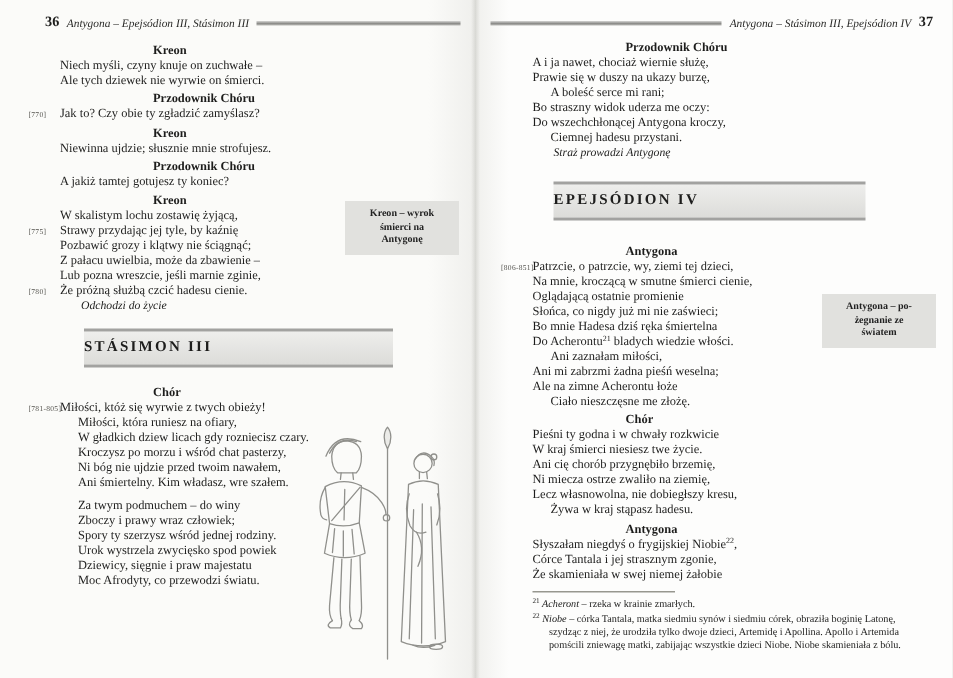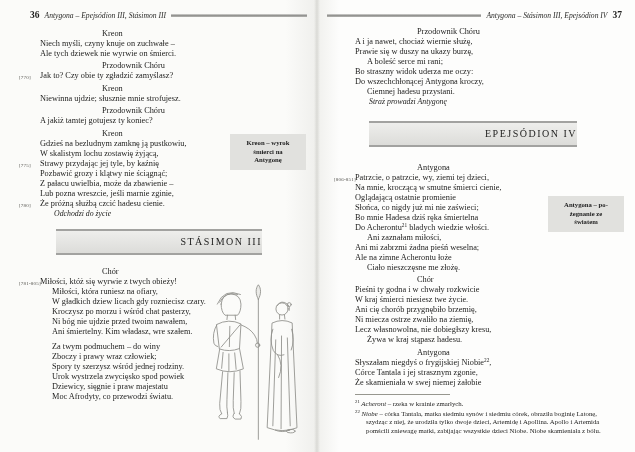--- a/index.html
+++ b/index.html
@@ -19,32 +19,32 @@
   .rh-right { left:10px; right:13px; }
   .pageno { font-weight:bold; font-size:9.5px; }
   .header-title { font-style:italic; font-size:7.6px; white-space:nowrap; color:#2a2a28; }
   .header-rule { flex:1; height:3px; margin-top:1px;
     background:linear-gradient(to bottom,#d6d6d4 0%,#8d8d8a 55%,#b9b9b6 100%); }
 
   .text-col { position:absolute; font-size:8.3px; line-height:10px; }
   .col-left  { top:26px; left:40px; width:236px; }
   .col-right { top:24px; left:38px; width:212px; }
 
-  .speaker { font-weight:normal; margin:2.5px 0 0 22px; white-space:nowrap;padding-left:40px; }
+  .speaker { font-weight:bold; margin:2.5px 0 0 22px; white-space:nowrap;padding-left:40px; }
   .vline { position:relative; white-space:nowrap; }
   .vline.ind1 { padding-left:12px; }
   .vline.gap { margin-top:5px; }
   .lineno { position:absolute; left:-21px; top:2.2px; font-size:5px; color:#55544f; letter-spacing:.2px; }
   .stage { font-style:italic; font-size:7.8px; margin-left:14px; white-space:nowrap; }
   sup.fnref { font-size:5.3px; line-height:0; vertical-align:3px; }
 
-  .section-box { margin:10px 0 12px 16px; width:206px; text-align:right; padding:6.5px 0 5.5px;
+  .section-box { margin:10px 0 12px 16px; width:206px; text-align:left; padding:6.5px 0 5.5px;
     background:linear-gradient(to bottom,#eeeeec,#dcdcd9);
     border-top:2px solid #a2a2a0; border-bottom:2px solid #a2a2a0;
-    font-weight:normal; font-size:10px; letter-spacing:1.5px; }
+    font-weight:bold; font-size:10px; letter-spacing:1.5px; }
   .col-right .section-box { margin:14px 0 16px 14px; width:208px; }
 
   .margin-note { position:absolute; width:76px; background:#e1e1de; padding:5px 2px;
     font-weight:bold; font-size:6.7px; line-height:8.6px; text-align:center;
     white-space:pre-line; color:#222; }
   .note-left  { left:230px; top:134px; }
   .note-right { left:231px; top:196px; }
 
   .illustration { position:absolute; left:197px; top:280px; width:114px; height:168px; }
 
@@ -78,21 +78,20 @@
         <div class="block">
           <div class="speaker">Kreon</div>
           <div class="vline">Niewinna ujdzie; słusznie mnie strofujesz.</div>
         </div>
         <div class="block">
           <div class="speaker">Przodownik Chóru</div>
           <div class="vline">A jakiż tamtej gotujesz ty koniec?</div>
         </div>
         <div class="block">
           <div class="speaker">Kreon</div>
-          <div class="vline">Gdzieś na bezludnym zamknę ją pustkowiu,</div>
           <div class="vline">W skalistym lochu zostawię żyjącą,</div>
           <div class="vline"><span class="lineno">[775]</span>Strawy przydając jej tyle, by kaźnię</div>
           <div class="vline">Pozbawić grozy i klątwy nie ściągnąć;</div>
           <div class="vline">Z pałacu uwielbia, może da zbawienie –</div>
           <div class="vline">Lub pozna wreszcie, jeśli marnie zginie,</div>
           <div class="vline"><span class="lineno">[780]</span>Że próżną służbą czcić hadesu cienie.</div>
           <div class="stage">Odchodzi do życie</div>
         </div>
         <div class="section-box">STÁSIMON III</div>
         <div class="block">

